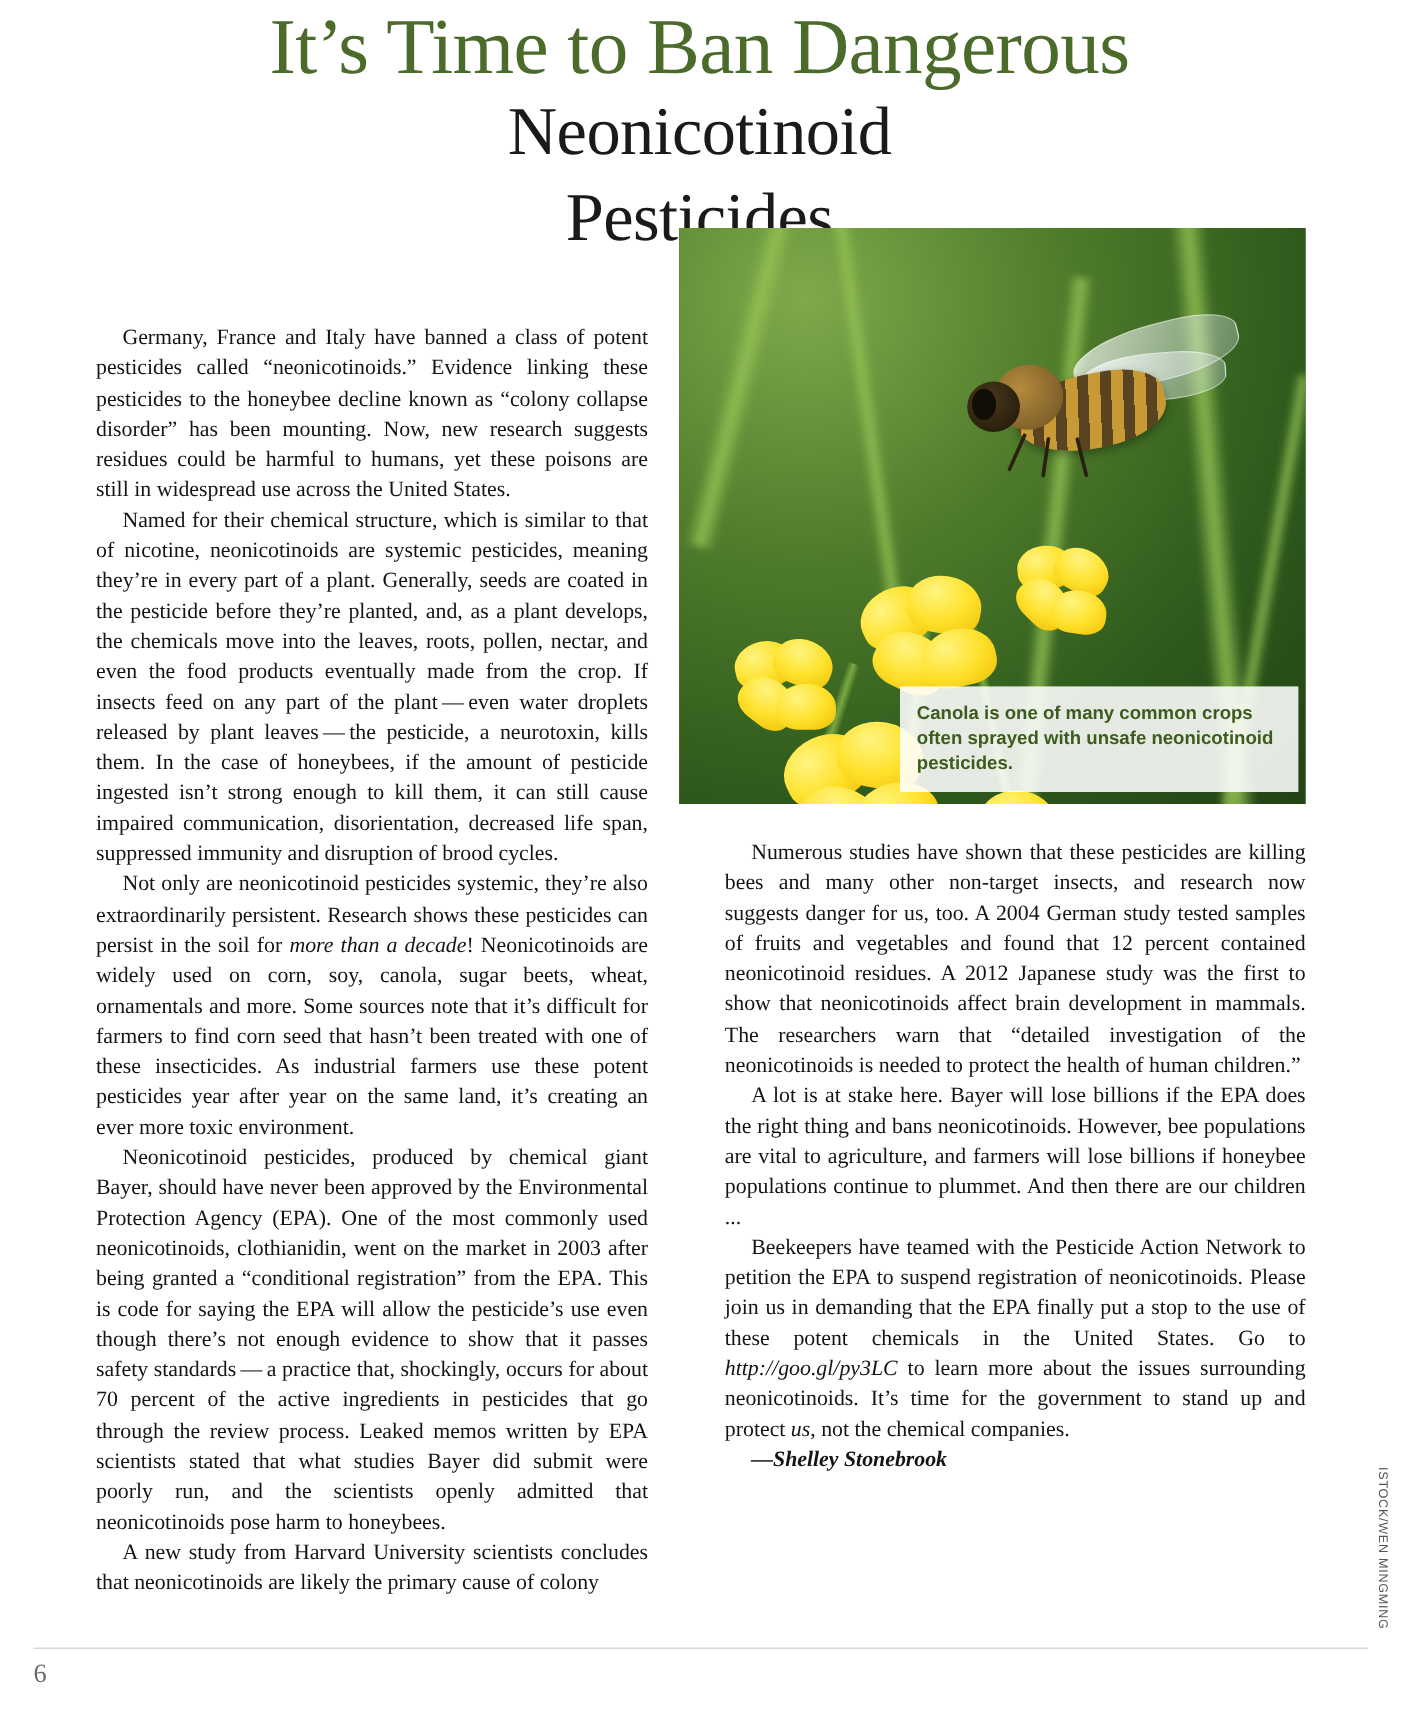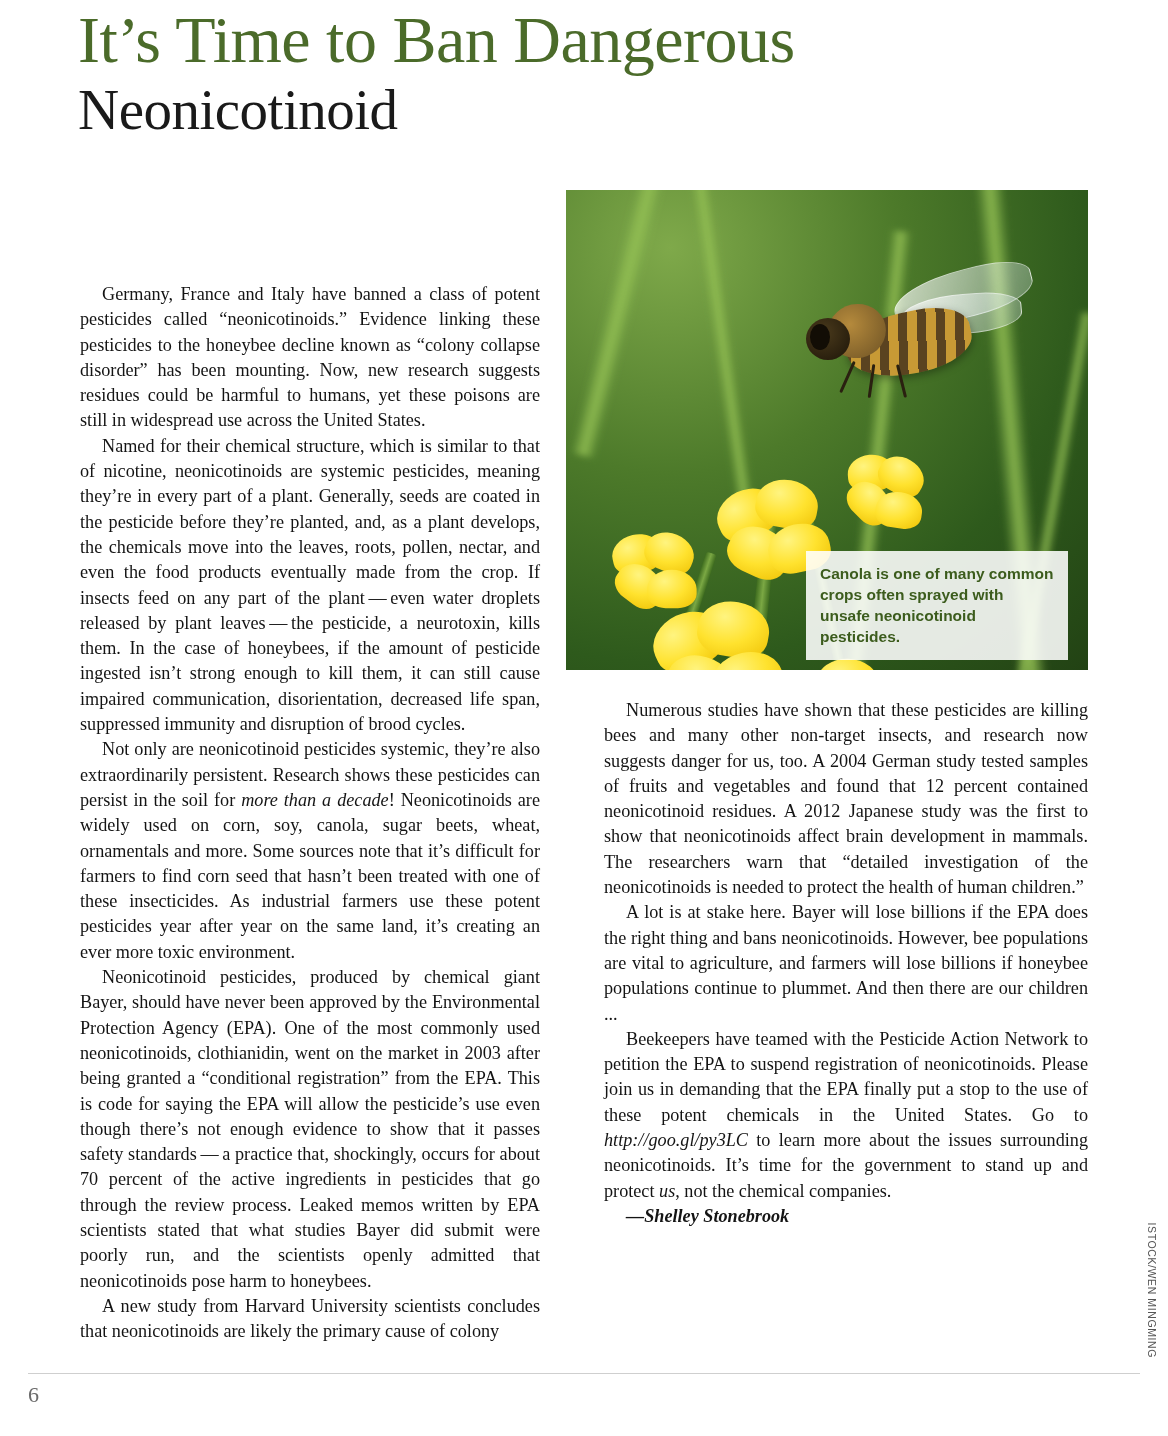--- a/index.html
+++ b/index.html
@@ -20,20 +20,21 @@
     position: absolute;
     inset: 0;
   }
 
   
   .headline {
     position: absolute;
     left: 78px;
     top: 6px;
     width: 1010px;
+    text-align: center;
   }
   .headline .line1 {
     font-family: "Liberation Serif", serif;
     font-size: 66px;
     line-height: 68px;
     color: #4b6b2a;
     letter-spacing: -0.5px;
     white-space: nowrap;
   }
   .headline .line2,
@@ -166,23 +167,23 @@
     height: 34px;
     background: #2a2010;
     border-radius: 2px;
   }
   .bee .l1 { left: 42px; top: 96px; transform: rotate(24deg); }
   .bee .l2 { left: 66px; top: 100px; transform: rotate(8deg); }
   .bee .l3 { left: 96px; top: 100px; transform: rotate(-14deg); }
 
   .caption-box {
     position: absolute;
-    right: 20px;
+    right: 6px;
     bottom: 10px;
-    width: 262px;
+    width: 332px;
     background: rgba(255,255,255,.88);
     padding: 12px 14px 13px 14px;
     box-sizing: border-box;
   }
   .caption-box p {
     margin: 0;
     font-family: "Liberation Sans", sans-serif;
     font-weight: bold;
     font-size: 15.5px;
     line-height: 21px;
@@ -200,21 +201,21 @@
   .col p {
     margin: 0;
     text-indent: 22px;
   }
   .col p.first {
     text-indent: 22px;
   }
 
   .col-left {
     left: 80px;
-    top: 282px;
+    top: 269px;
     width: 460px;
   }
   .col-right-top {
     left: 604px;
     top: 698px;
     width: 484px;
   }
 
   em { font-style: italic; }
   .sign {
@@ -270,20 +271,21 @@
   }
 </style>
 </head>
 <body>
 
 <div class="page">
 
   <div class="headline">
     <div class="line1">It’s Time to Ban Dangerous</div>
     <div class="line2">Neonicotinoid</div>
+    <div class="line3">Pesticides</div>
   </div>
 
   <div class="photo">
     <div class="sky"></div>
     <div class="blur-stalk s1"></div>
     <div class="blur-stalk s2"></div>
     <div class="blur-stalk s3"></div>
     <div class="blur-stalk s4"></div>
     <div class="blur-stalk s5"></div>
 

